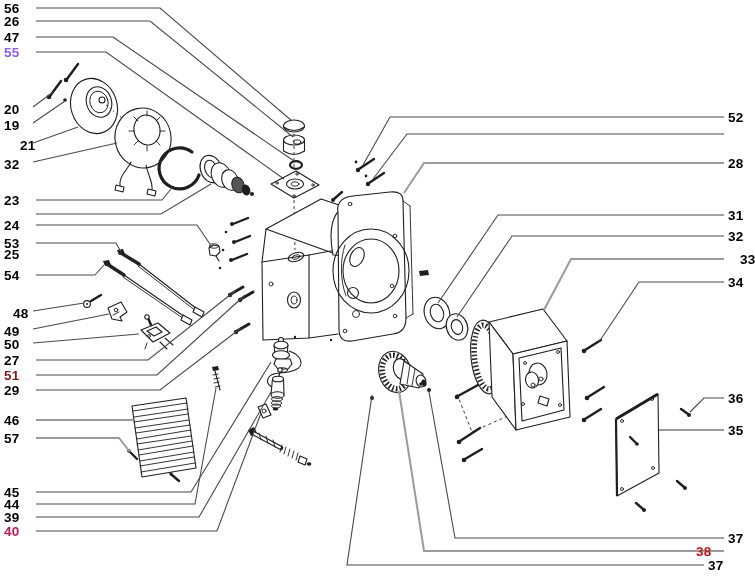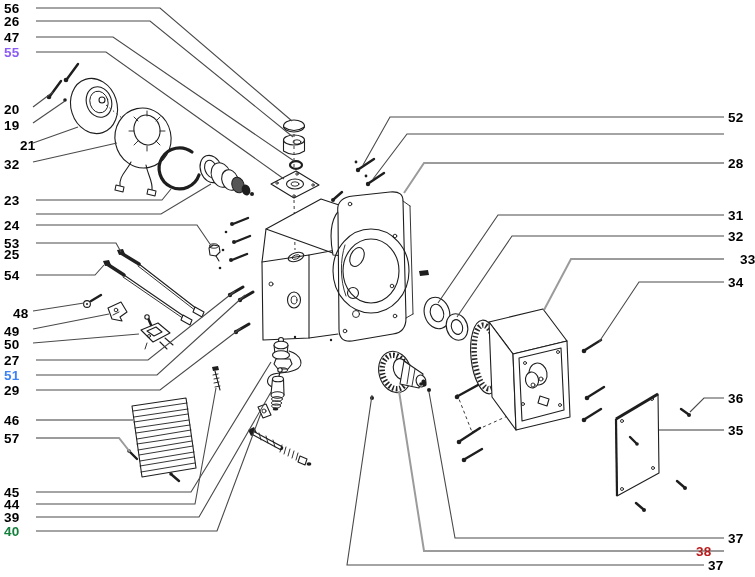--- a/index.html
+++ b/index.html
@@ -408,28 +408,28 @@
       <div class="callout" style="left: 4px; top: 164px; color: rgb(0, 0, 0);">32</div>
       <div class="callout" style="left: 4px; top: 200px; color: rgb(0, 0, 0);">23</div>
       <div class="callout" style="left: 4px; top: 214px; color: rgb(0, 0, 0); margin-top: 40px;">25</div>
       <div class="callout" style="left: 4px; top: 225px; color: rgb(0, 0, 0);">24</div>
       <div class="callout" style="left: 4px; top: 243px; color: rgb(0, 0, 0);">53</div>
       <div class="callout" style="left: 4px; top: 275px; color: rgb(0, 0, 0);">54</div>
       <div class="callout" style="left: 4px; top: 313px; color: rgb(0, 0, 0); margin-left: 9px;">48</div>
       <div class="callout" style="left: 4px; top: 331px; color: rgb(0, 0, 0);">49</div>
       <div class="callout" style="left: 4px; top: 344px; color: rgb(0, 0, 0);">50</div>
       <div class="callout" style="left: 4px; top: 360px; color: rgb(0, 0, 0);">27</div>
-      <div class="callout" style="left: 4px; top: 375px; color: #3b82f6;">51</div>
+      <div class="callout" style="left: 4px; top: 375px; color: #7f1d1d;">51</div>
       <div class="callout" style="left: 4px; top: 390px; color: rgb(0, 0, 0);">29</div>
       <div class="callout" style="left: 4px; top: 420px; color: rgb(0, 0, 0);">46</div>
       <div class="callout" style="left: 4px; top: 438px; color: rgb(0, 0, 0);">57</div>
       <div class="callout" style="left: 4px; top: 492px; color: rgb(0, 0, 0);">45</div>
       <div class="callout" style="left: 4px; top: 504px; color: rgb(0, 0, 0);">44</div>
       <div class="callout" style="left: 4px; top: 517px; color: rgb(0, 0, 0);">39</div>
-      <div class="callout" style="left: 4px; top: 531px; color: #15803d;">40</div>
+      <div class="callout" style="left: 4px; top: 531px; color: #be185d;">40</div>
       <div class="callout" style="left: 728px; top: 117px; color: rgb(0, 0, 0);">52</div>
       <div class="callout" style="left: 764px; top: 134px; color: #6d28d9;">30</div>
       <div class="callout" style="left: 728px; top: 163px; color: rgb(0, 0, 0);">28</div>
       <div class="callout" style="left: 728px; top: 215px; color: rgb(0, 0, 0);">31</div>
       <div class="callout" style="left: 728px; top: 236px; color: rgb(0, 0, 0);">32</div>
       <div class="callout" style="left: 728px; top: 259px; color: rgb(0, 0, 0); margin-left: 12px;">33</div>
       <div class="callout" style="left: 728px; top: 282px; color: rgb(0, 0, 0);">34</div>
       <div class="callout" style="left: 728px; top: 398px; color: rgb(0, 0, 0);">36</div>
       <div class="callout" style="left: 728px; top: 430px; color: rgb(0, 0, 0);">35</div>
       <div class="callout" style="left: 728px; top: 538px; color: rgb(0, 0, 0);">37</div>

